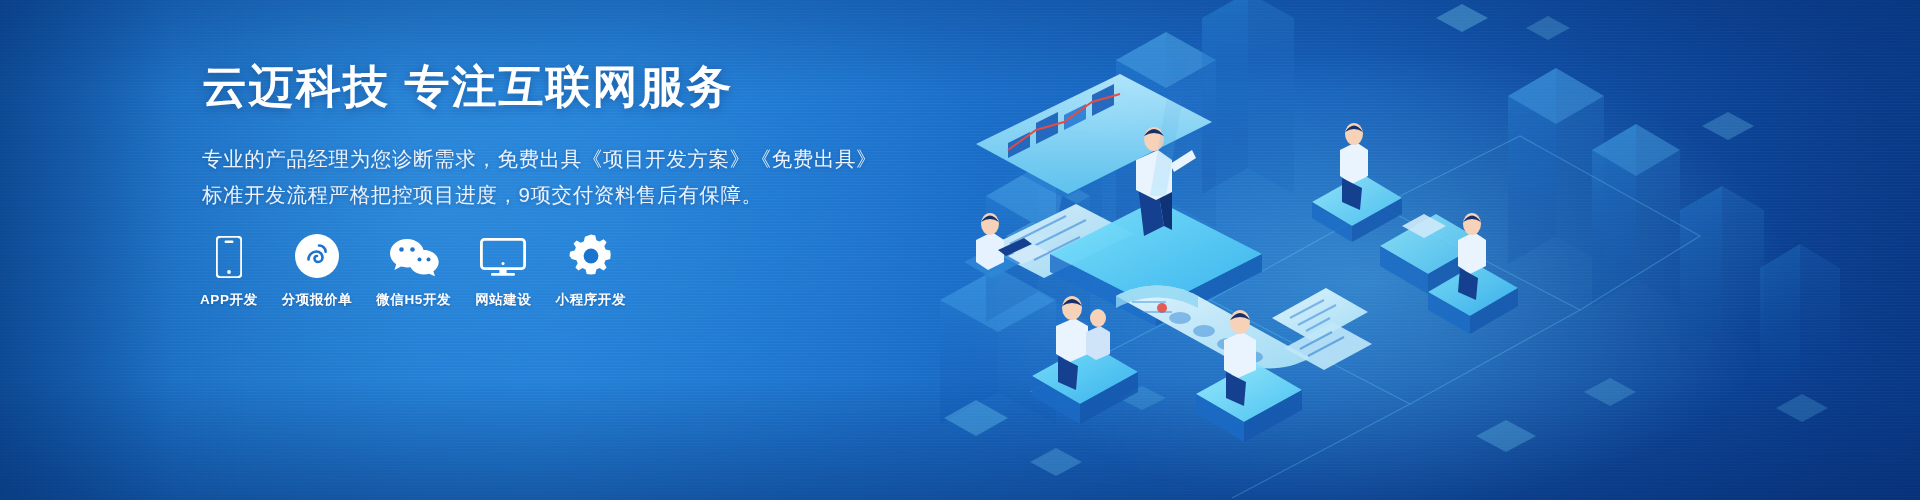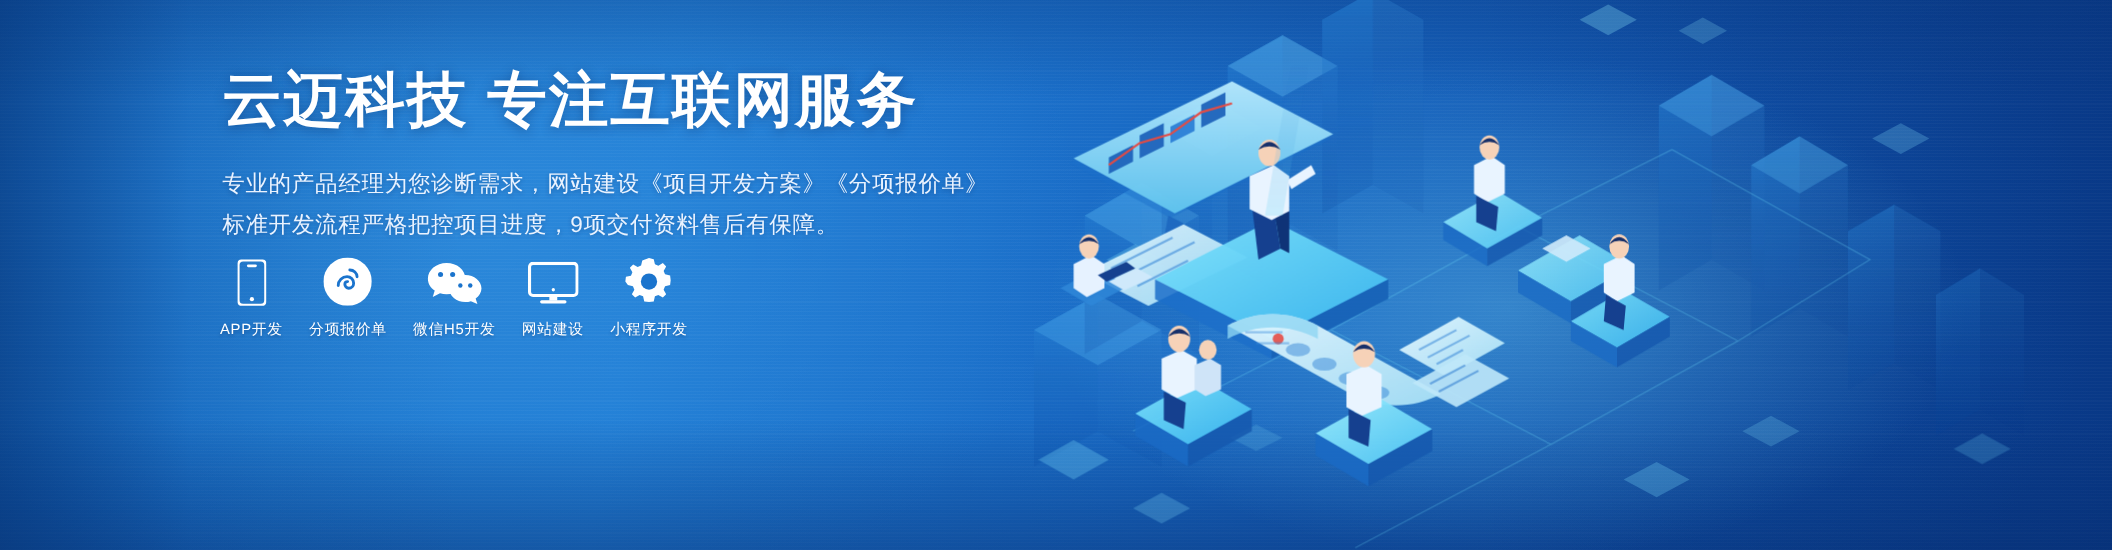--- a/index.html
+++ b/index.html
@@ -24,41 +24,41 @@
   #vignette{
     position:absolute;inset:0;pointer-events:none;
     background:
       linear-gradient(90deg,rgba(6,48,110,0.55) 0%,rgba(6,48,110,0.10) 9%,rgba(0,0,0,0) 22%,rgba(0,0,0,0) 70%,rgba(5,40,100,0.30) 100%),
       linear-gradient(180deg,rgba(8,52,120,0.30) 0%,rgba(0,0,0,0) 18%,rgba(0,0,0,0) 76%,rgba(6,44,110,0.45) 100%);
   }
 
   
   #copy{position:absolute;left:202px;top:62px;width:720px;z-index:40;}
   #title{
-    color:#ffffff;font-size:54px;font-weight:bold;line-height:1.1;
+    color:#ffffff;font-size:45px;font-weight:bold;line-height:1.1;
     letter-spacing:2px;white-space:nowrap;margin:0 0 30px 0;
     text-shadow:0 2px 10px rgba(0,30,80,0.35);
   }
   .sub{
     color:#eaf3ff;font-size:20.5px;line-height:1.68;letter-spacing:0.6px;
     white-space:nowrap;margin:0;text-shadow:0 1px 4px rgba(0,30,80,0.28);
   }
   #sub2{margin-top:2px;}
 
   
   #services{position:absolute;left:200px;top:232px;display:flex;align-items:flex-end;z-index:40;}
   .svc{display:flex;flex-direction:column;align-items:center;margin-right:24px;}
   .svc:last-child{margin-right:0;}
   .svc-icon{
     height:46px;display:flex;align-items:flex-end;justify-content:center;
     margin-bottom:13px;
   }
   .svc-icon svg{display:block;fill:#ffffff;}
   .svc-label{
-    color:#ffffff;font-size:13.5px;font-weight:normal;letter-spacing:0.6px;
+    color:#ffffff;font-size:13.5px;font-weight:bold;letter-spacing:0.6px;
     white-space:nowrap;text-shadow:0 1px 3px rgba(0,30,80,0.3);
   }
 
   
   #art{position:absolute;left:880px;top:0;width:1040px;height:500px;z-index:20;}
   #art svg{display:block;}
 </style>
 </head>
 <body>
 
@@ -300,21 +300,21 @@
       <g opacity="0.45">
         <polygon points="270,196 286,196 310,56 294,56" fill="url(#gGlow)" transform="rotate(180 290 126)"></polygon>
       </g>
     </svg>
   </div>
 
   <div id="vignette"></div>
 
   <div id="copy">
     <h1 id="title">云迈科技 专注互联网服务</h1>
-    <p class="sub" id="sub1">专业的产品经理为您诊断需求，网站建设《项目开发方案》《分项报价单》</p>
+    <p class="sub" id="sub1">专业的产品经理为您诊断需求，免费出具《项目开发方案》《免费出具》</p>
     <p class="sub" id="sub2">标准开发流程严格把控项目进度，9项交付资料售后有保障。</p>
   </div>
 
   <div id="services">
 
     <div class="svc">
       <span class="svc-icon">
         <svg width="26" height="42" viewBox="0 0 26 42">
           <rect x="0.5" y="0.5" width="25" height="41" rx="4.5" ry="4.5" fill="none" stroke="#ffffff" stroke-width="2.6"></rect>
           <rect x="8.5" y="4.5" width="9" height="2.4" rx="1.2" fill="#ffffff"></rect>

